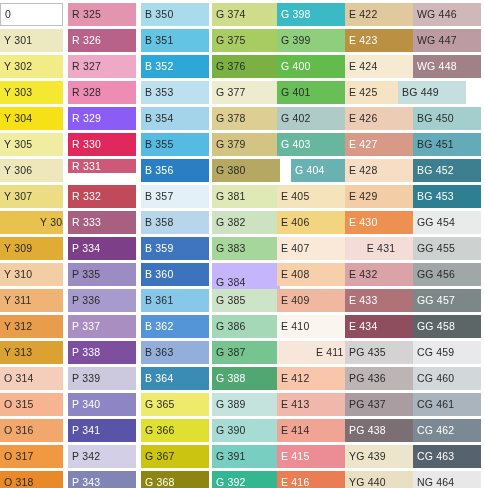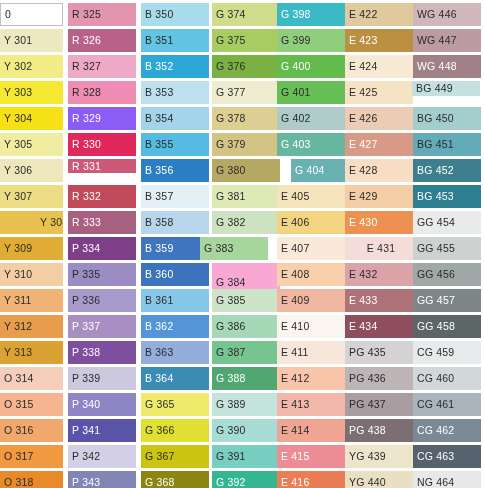--- a/index.html
+++ b/index.html
@@ -237,24 +237,24 @@
     </div>
     <div class="swatch dark-text" style="left: 212px; top: 159px; width: 68px; height: 23px; background: rgb(180, 168, 98);">
       <span class="lbl">G 380</span>
     </div>
     <div class="swatch dark-text" style="left: 212px; top: 185px; width: 68px; height: 23px; background: rgb(223, 233, 182);">
       <span class="lbl">G 381</span>
     </div>
     <div class="swatch dark-text" style="left: 212px; top: 211px; width: 68px; height: 23px; background: rgb(205, 226, 193);">
       <span class="lbl">G 382</span>
     </div>
-    <div class="swatch dark-text" style="left: 200px; top: 237px; width: 68px; height: 23px; background: rgb(166, 214, 155);">
+    <div class="swatch dark-text" style="left: 212px; top: 237px; width: 68px; height: 23px; background: rgb(166, 214, 155);">
       <span class="lbl">G 383</span>
     </div>
-    <div class="swatch dark-text" style="left: 212px; top: 263px; width: 68px; height: 39px; background: #f9a8d4; text-align: center;">
+    <div class="swatch dark-text" style="left: 212px; top: 263px; width: 68px; height: 39px; background: #c4b5fd; text-align: center;">
       <span class="lbl">G 384</span>
     </div>
     <div class="swatch dark-text" style="left: 212px; top: 289px; width: 68px; height: 23px; background: rgb(205, 228, 200);">
       <span class="lbl">G 385</span>
     </div>
     <div class="swatch dark-text" style="left: 212px; top: 315px; width: 68px; height: 23px; background: rgb(164, 216, 182);">
       <span class="lbl">G 386</span>
     </div>
     <div class="swatch dark-text" style="left: 212px; top: 341px; width: 68px; height: 23px; background: rgb(118, 196, 143);">
       <span class="lbl">G 387</span>
@@ -306,21 +306,21 @@
     </div>
     <div class="swatch dark-text" style="left: 277px; top: 263px; width: 68px; height: 23px; background: rgb(247, 207, 171);">
       <span class="lbl">E 408</span>
     </div>
     <div class="swatch dark-text" style="left: 277px; top: 289px; width: 68px; height: 23px; background: rgb(240, 184, 160);">
       <span class="lbl">E 409</span>
     </div>
     <div class="swatch dark-text" style="left: 277px; top: 315px; width: 68px; height: 23px; background: rgb(251, 245, 240);">
       <span class="lbl">E 410</span>
     </div>
-    <div class="swatch dark-text" style="left: 277px; top: 341px; width: 68px; height: 23px; background: rgb(247, 230, 218);">
+    <div class="swatch dark-text" style="left: 277px; top: 341px; width: 68px; height: 23px; background: rgb(247, 230, 218); padding-left: 35px;">
       <span class="lbl">E 411</span>
     </div>
     <div class="swatch dark-text" style="left: 277px; top: 367px; width: 68px; height: 23px; background: rgb(249, 198, 171);">
       <span class="lbl">E 412</span>
     </div>
     <div class="swatch dark-text" style="left: 277px; top: 393px; width: 68px; height: 23px; background: rgb(241, 183, 171);">
       <span class="lbl">E 413</span>
     </div>
     <div class="swatch dark-text" style="left: 277px; top: 419px; width: 68px; height: 23px; background: rgb(240, 165, 148);">
       <span class="lbl">E 414</span>
@@ -390,21 +390,21 @@
     </div>
     <div class="swatch dark-text" style="left: 413px; top: 3px; width: 68px; height: 23px; background: rgb(208, 183, 185);">
       <span class="lbl">WG 446</span>
     </div>
     <div class="swatch dark-text" style="left: 413px; top: 29px; width: 68px; height: 23px; background: rgb(188, 156, 162);">
       <span class="lbl">WG 447</span>
     </div>
     <div class="swatch light-text" style="left: 413px; top: 55px; width: 68px; height: 23px; background: rgb(160, 129, 135);">
       <span class="lbl">WG 448</span>
     </div>
-    <div class="swatch dark-text" style="left: 412px; top: 81px; width: 68px; height: 15px; background: rgb(196, 223, 221);">
+    <div class="swatch dark-text" style="left: 398px; top: 81px; width: 68px; height: 23px; background: rgb(196, 223, 221);">
       <span class="lbl">BG 449</span>
     </div>
     <div class="swatch dark-text" style="left: 413px; top: 107px; width: 68px; height: 23px; background: rgb(164, 205, 205);">
       <span class="lbl">BG 450</span>
     </div>
     <div class="swatch dark-text" style="left: 413px; top: 133px; width: 68px; height: 23px; background: rgb(99, 171, 184);">
       <span class="lbl">BG 451</span>
     </div>
     <div class="swatch light-text" style="left: 413px; top: 159px; width: 68px; height: 23px; background: rgb(61, 127, 142);">
       <span class="lbl">BG 452</span>

